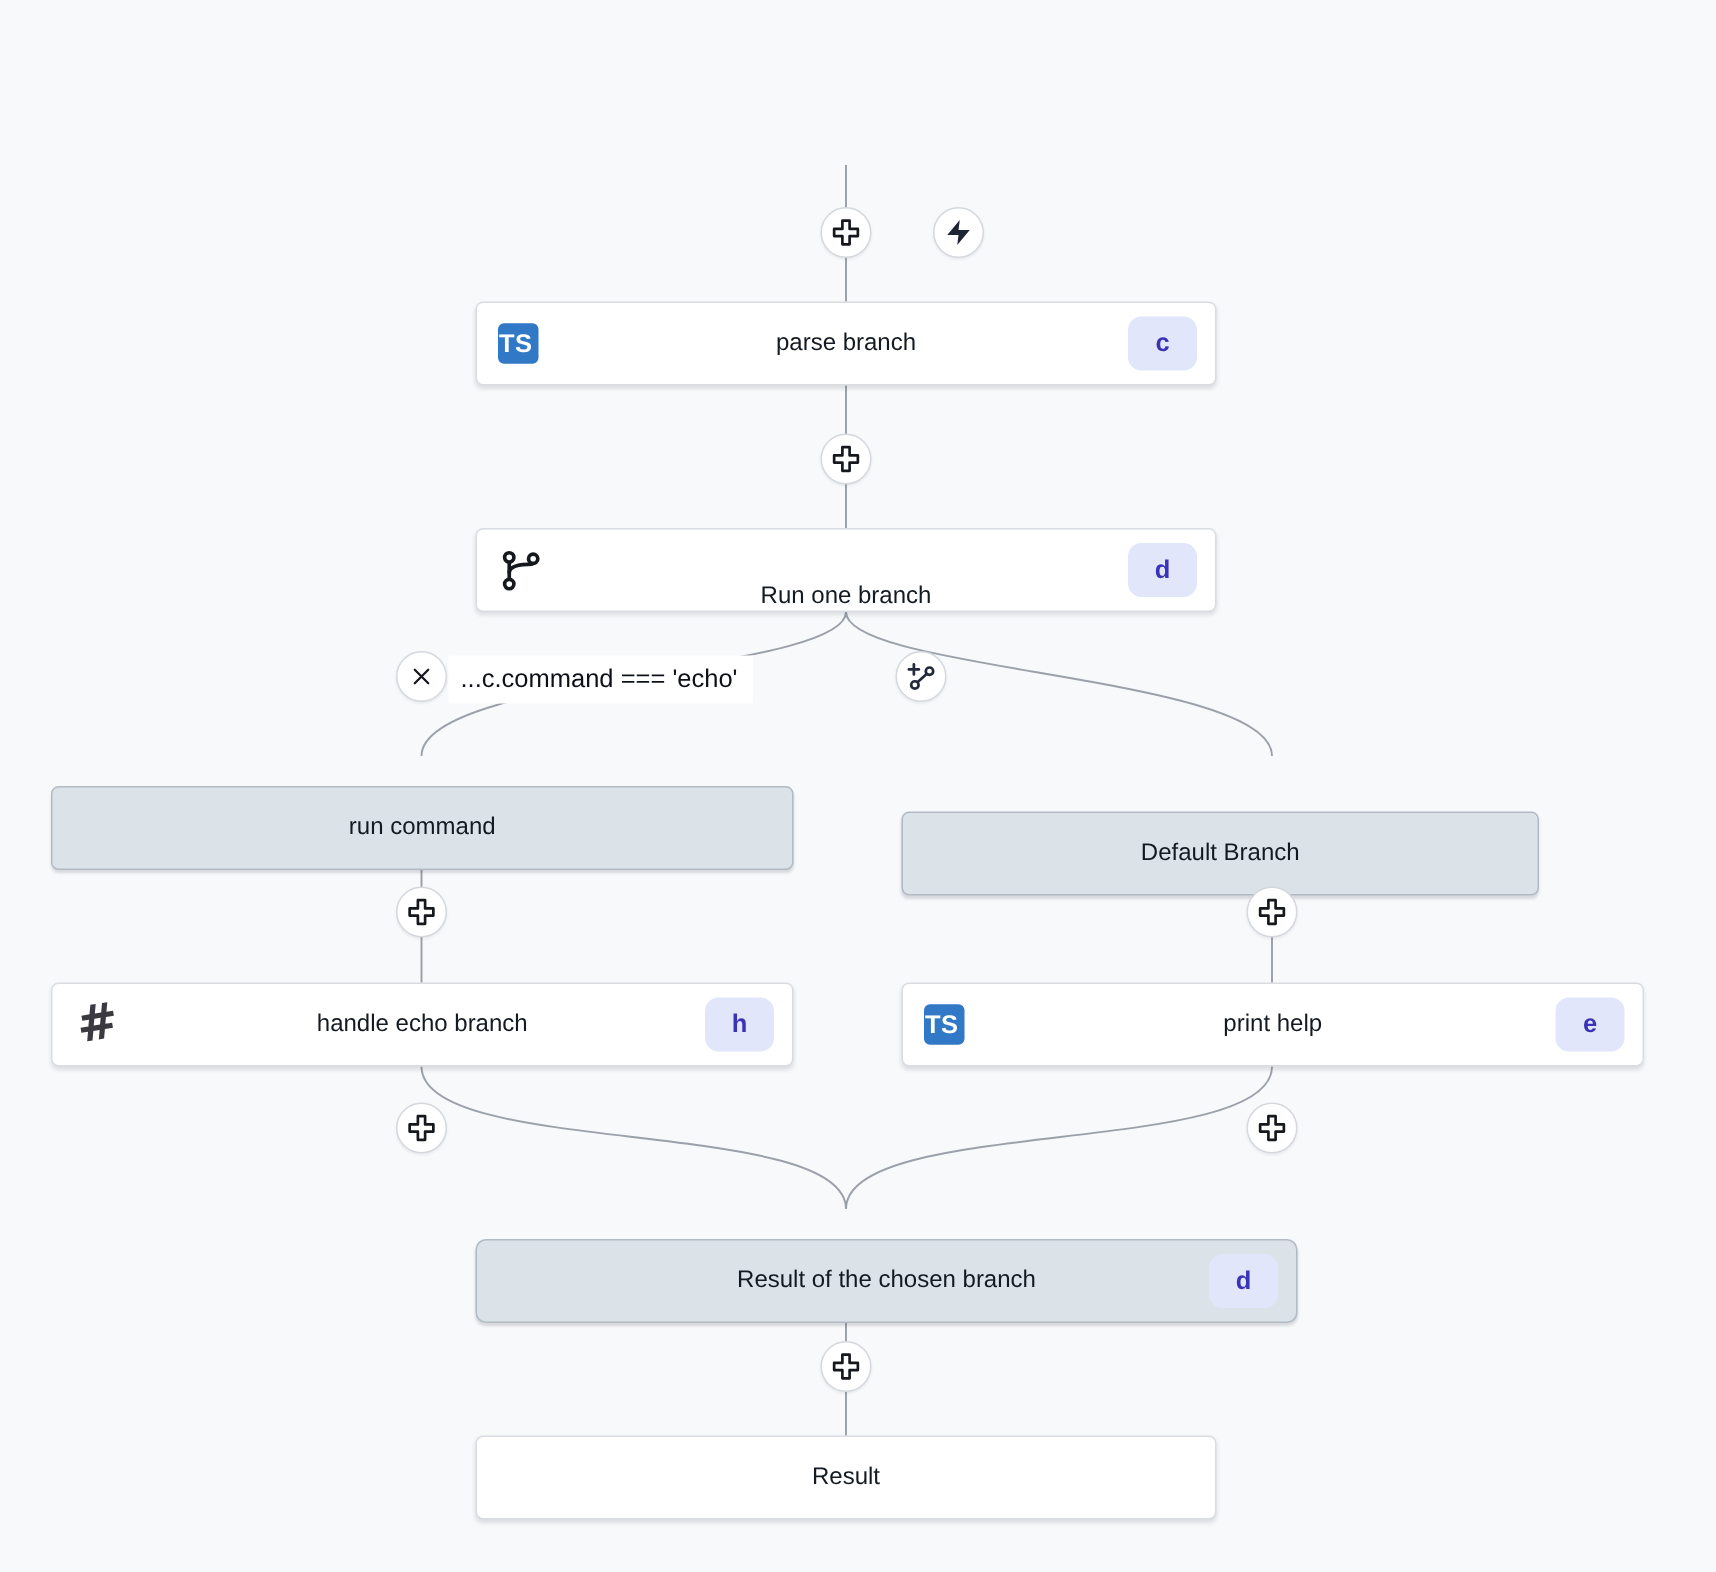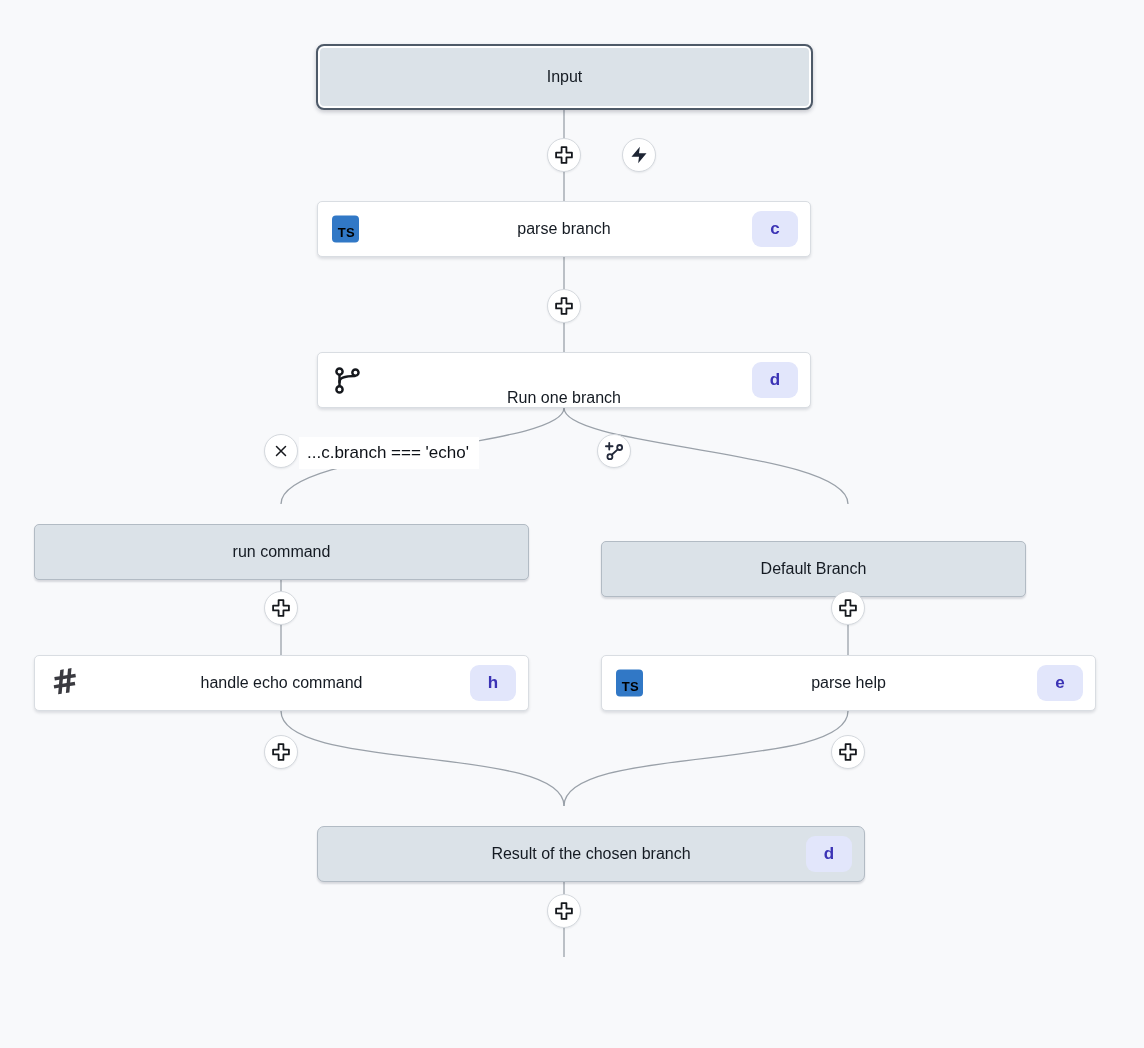--- a/index.html
+++ b/index.html
@@ -15,22 +15,22 @@
               box-shadow:0 2px 3px rgba(16,24,40,.12);}
   .node.gray{background:#dbe2e8;border:1px solid #b2bbc4;border-radius:5px;
              box-shadow:0 2px 2px rgba(16,24,40,.14);margin-top:20px;}
   .node.selected{background:#dbe2e8;border:2px solid #4e5a68;border-radius:8px;
                  box-shadow:inset 0 0 0 2px #ffffff,0 2px 4px rgba(16,24,40,.22);}
 
   .badge{position:absolute;right:12px;top:50%;transform:translateY(-50%);
          min-width:46px;height:36px;border-radius:9px;background:#e2e6fb;color:#3b33b5;
          font-weight:bold;font-size:17px;display:flex;align-items:center;justify-content:center;}
   .ts-icon{position:absolute;left:14px;top:50%;transform:translateY(-50%);
-           width:27px;height:27px;border-radius:4px;background:#3178c6;color:#000000;
-           font-weight:bold;font-size:13px;display:flex;align-items:flex-end;justify-content:flex-end;
+           width:27px;height:27px;border-radius:4px;background:#3178c6;color:#ffffff;
+           font-weight:bold;font-size:17px;display:flex;align-items:flex-end;justify-content:flex-end;
            padding:0 4px 3px 0;box-sizing:border-box;letter-spacing:.3px;}
   .left-icon{position:absolute;left:14px;top:50%;transform:translateY(-50%);
              display:flex;align-items:center;justify-content:center;}
   .hash-icon{position:absolute;left:16px;top:50%;transform:translateY(-54%) rotate(-9deg);
              font-size:33px;font-weight:800;color:#3a3a40;font-family:"DejaVu Sans",sans-serif;}
 
   .port{position:absolute;width:34px;height:34px;border-radius:50%;background:#ffffff;
         border:1px solid #d5d9de;box-shadow:0 1px 2px rgba(16,24,40,.08);
         display:flex;align-items:center;justify-content:center;z-index:2;box-sizing:border-box;}
 
@@ -49,23 +49,20 @@
       <path d="M564 408 C564 448 281 450 281 504"></path>
       <path d="M564 408 C564 448 848 450 848 504"></path>
       <path d="M281 560 V655"></path>
       <path d="M848 560 V655"></path>
       <path d="M281 711 C281 772 564 744 564 806"></path>
       <path d="M848 711 C848 772 564 744 564 806"></path>
       <path d="M564 862 V957"></path>
     </g>
   </svg>
 
-  <div class="node selected" style="left:316px;top:44px;width:497px;height:66px;">
-    <span class="label">Input</span>
-  </div>
 
   <div class="port" style="left:547px;top:138px;">
     <svg width="22" height="22" viewBox="0 0 32 32">
       <path d="M12.5 4.5 h7 v8 h8 v7 h-8 v8 h-7 v-8 h-8 v-7 h8 z" fill="#ffffff" stroke="#15181d" stroke-width="2.6" stroke-linejoin="round"></path>
     </svg>
   </div>
   <div class="port" style="left:622px;top:138px;">
     <svg width="20" height="20" viewBox="0 0 24 24">
       <path d="M13 2 3 14h9l-1 8 10-12h-9l1-8z" fill="#1d2433"></path>
     </svg>
@@ -95,21 +92,21 @@
     </span>
     <span class="label">Run one branch</span>
     <span class="badge">d</span>
   </div>
 
   <div class="port" style="left:264px;top:434px;">
     <svg width="18" height="18" viewBox="0 0 24 24">
       <path d="M6 6 L18 18 M18 6 L6 18" stroke="#16181d" stroke-width="2" stroke-linecap="round" fill="none"></path>
     </svg>
   </div>
-  <div class="cond-label">...c.branch === 'echo'</div>
+  <div class="cond-label">...c.command === 'echo'</div>
   <div class="port" style="left:597px;top:434px;">
     <svg width="21" height="21" viewBox="0 0 22 22">
       <g stroke="#23293a" stroke-width="1.9" fill="none" stroke-linecap="round">
         <path d="M5.5 2 v7 M2 5.5 h7"></path>
         <circle cx="6.2" cy="16.4" r="2.6" fill="#ffffff"></circle>
         <circle cx="16.4" cy="6.8" r="2.6" fill="#ffffff"></circle>
         <path d="M8.2 14.4 L14.4 8.7"></path>
       </g>
     </svg>
   </div>
@@ -128,27 +125,27 @@
     </svg>
   </div>
   <div class="port" style="left:831px;top:591px;">
     <svg width="22" height="22" viewBox="0 0 32 32">
       <path d="M12.5 4.5 h7 v8 h8 v7 h-8 v8 h-7 v-8 h-8 v-7 h8 z" fill="#ffffff" stroke="#15181d" stroke-width="2.6" stroke-linejoin="round"></path>
     </svg>
   </div>
 
   <div class="node white" style="left:34px;top:655px;width:495px;height:56px;">
     <span class="hash-icon">#</span>
-    <span class="label">handle echo command</span>
+    <span class="label">handle echo branch</span>
     <span class="badge">h</span>
   </div>
 
   <div class="node white" style="left:601px;top:655px;width:495px;height:56px;">
     <span class="ts-icon">TS</span>
-    <span class="label">parse help</span>
+    <span class="label">print help</span>
     <span class="badge">e</span>
   </div>
 
   <div class="port" style="left:264px;top:735px;">
     <svg width="22" height="22" viewBox="0 0 32 32">
       <path d="M12.5 4.5 h7 v8 h8 v7 h-8 v8 h-7 v-8 h-8 v-7 h8 z" fill="#ffffff" stroke="#15181d" stroke-width="2.6" stroke-linejoin="round"></path>
     </svg>
   </div>
   <div class="port" style="left:831px;top:735px;">
     <svg width="22" height="22" viewBox="0 0 32 32">
@@ -160,14 +157,17 @@
     <span class="label">Result of the chosen branch</span>
     <span class="badge">d</span>
   </div>
 
   <div class="port" style="left:547px;top:894px;">
     <svg width="22" height="22" viewBox="0 0 32 32">
       <path d="M12.5 4.5 h7 v8 h8 v7 h-8 v8 h-7 v-8 h-8 v-7 h8 z" fill="#ffffff" stroke="#15181d" stroke-width="2.6" stroke-linejoin="round"></path>
     </svg>
   </div>
 
+  <div class="node white" style="left:317px;top:957px;width:494px;height:56px;">
+    <span class="label">Result</span>
+  </div>
 
 </div>
 
 </body></html>

